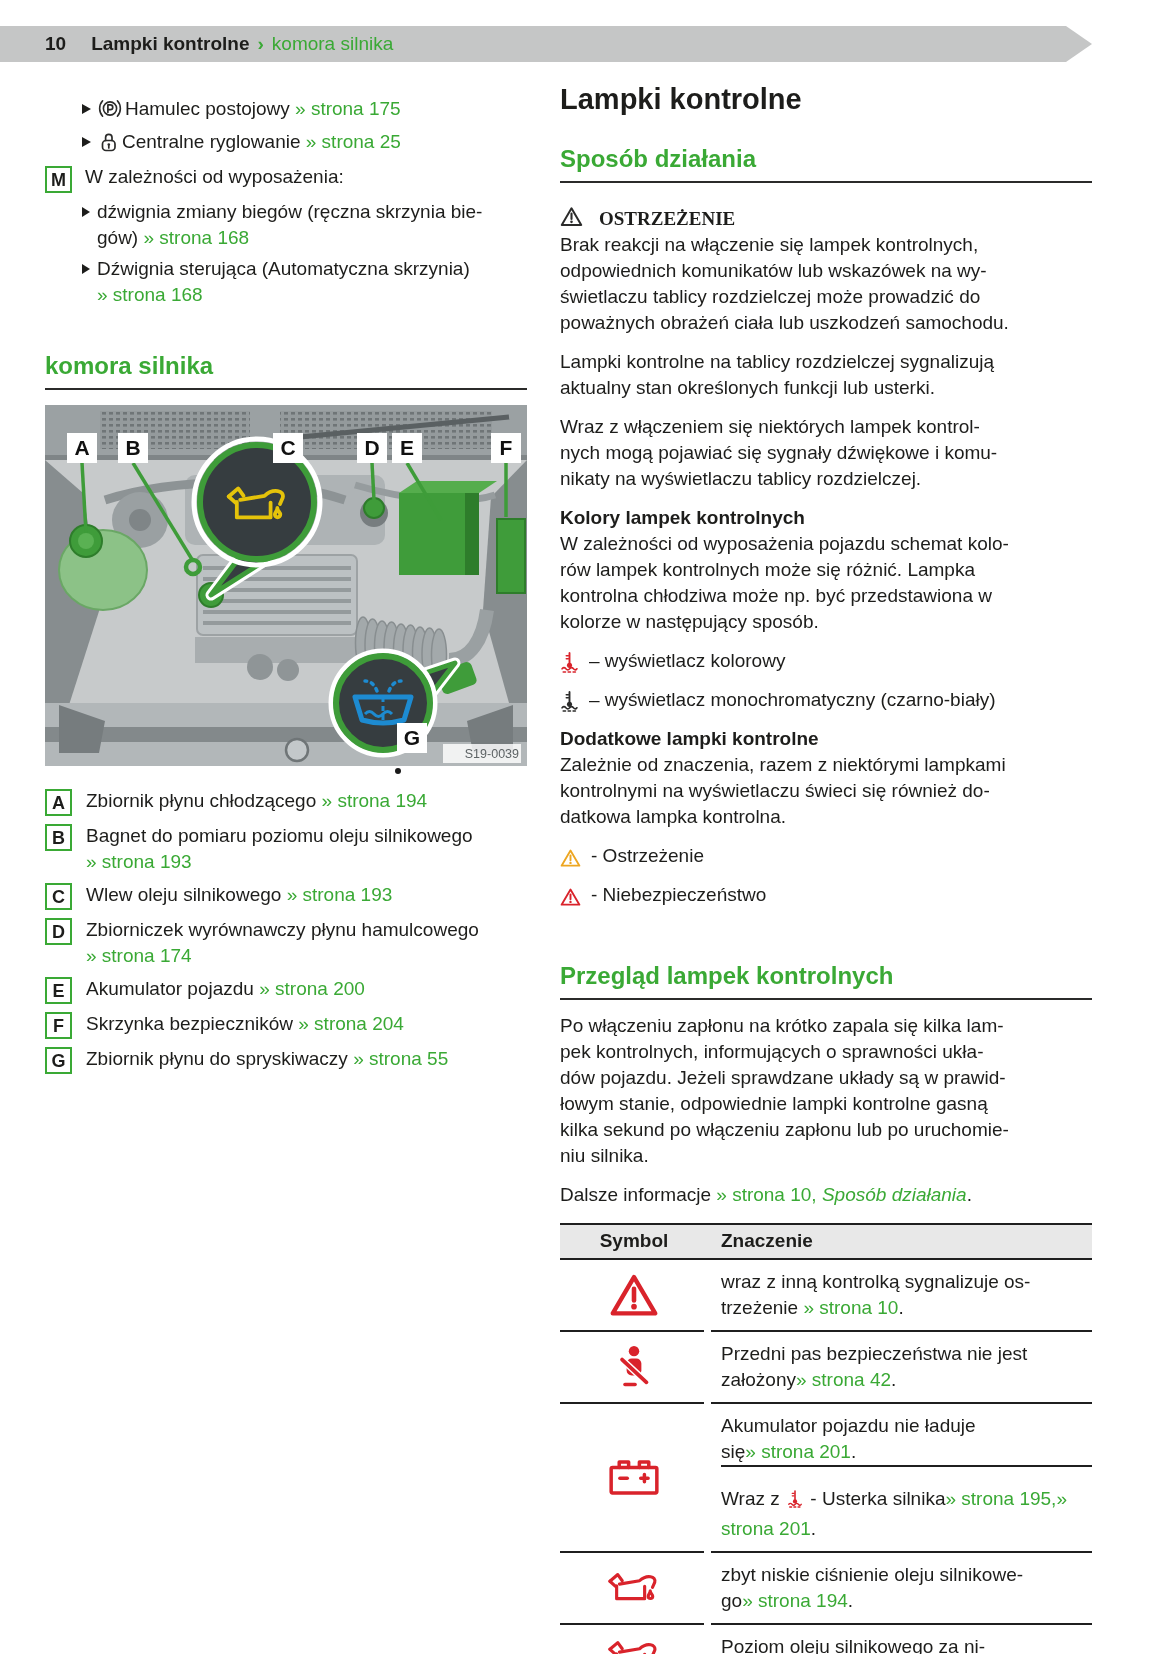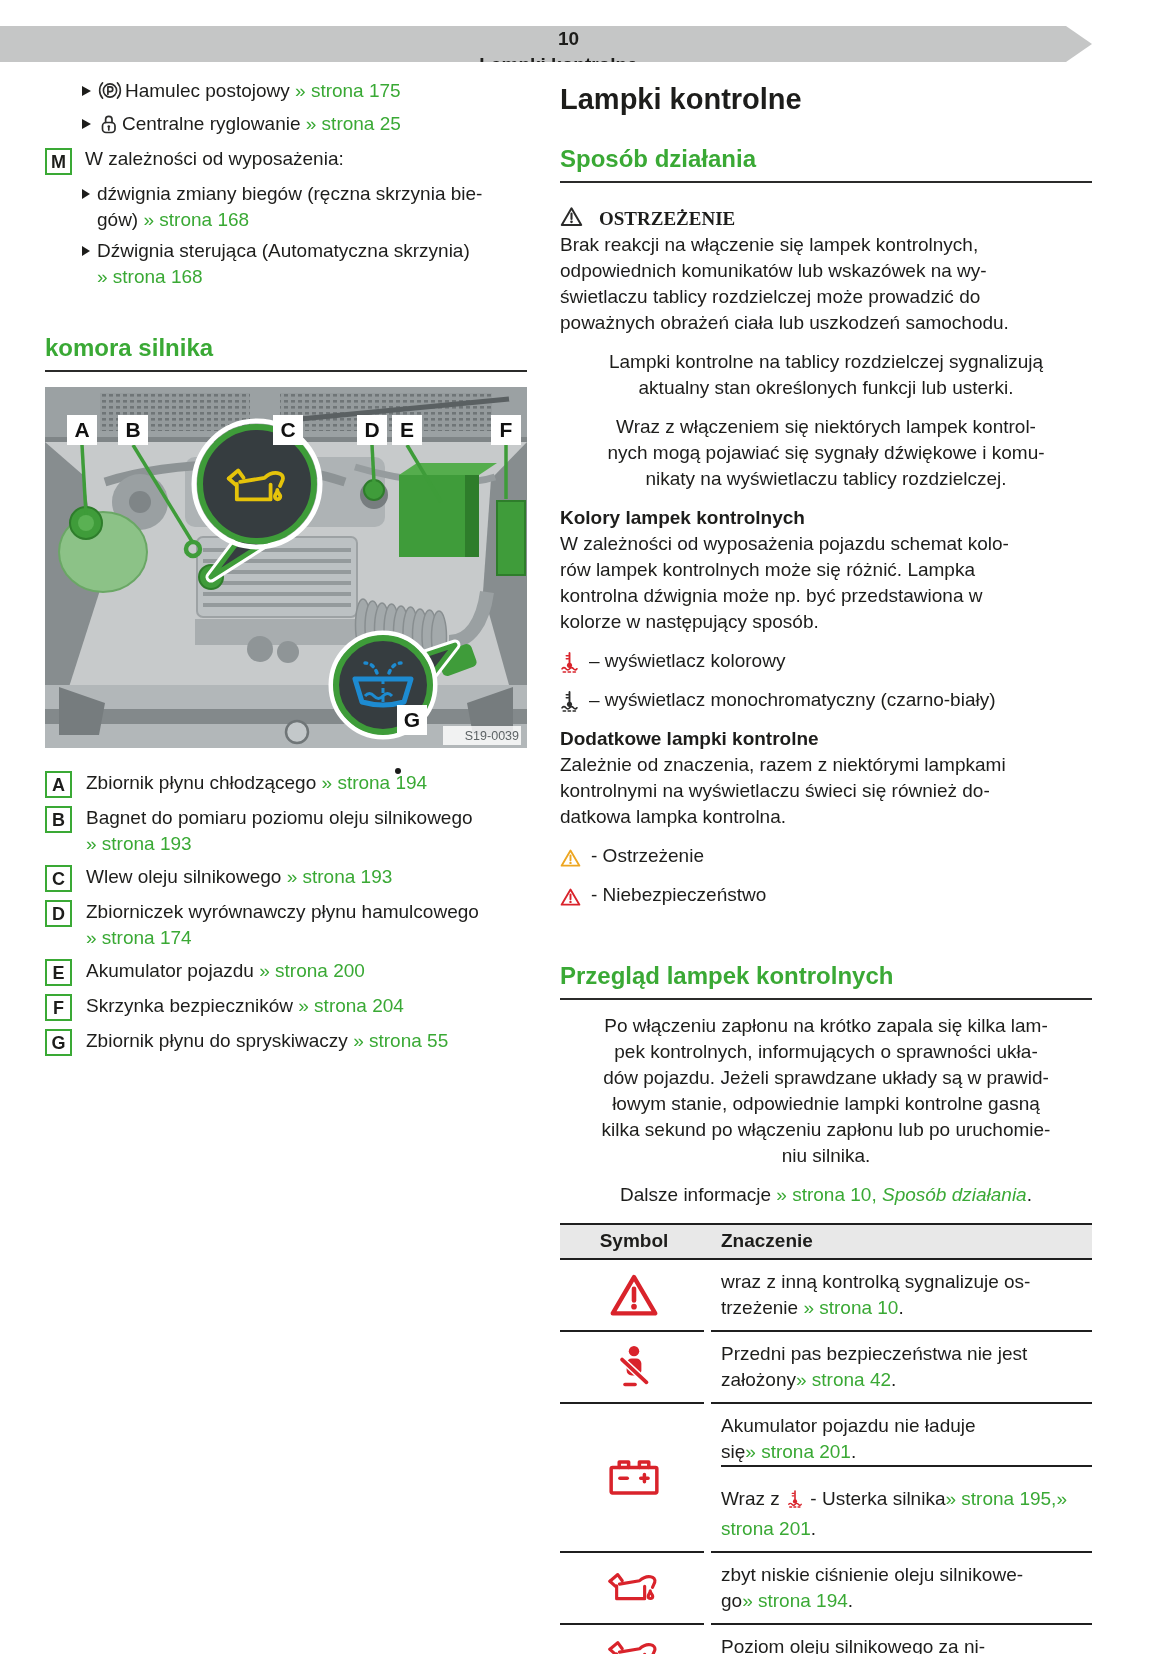--- a/index.html
+++ b/index.html
@@ -12,34 +12,33 @@
   .pre { white-space:pre-line; }
   .lnk { color:#3aa935; cursor:pointer; }
   .i { font-style:italic; }
   .green { color:#3aa935; }
 
   
   .topbar {
     position:absolute; left:0; top:26px; width:1092px; height:36px;
     background:#c5c6c6; display:flex; align-items:center;
     clip-path:polygon(0 0, 1066px 0, 1092px 18px, 1066px 36px, 0 36px);
-    flex-direction:column;
   }
   .topbar .pagenum { font-weight:bold; margin-left:45px; }
   .topbar .crumb-main { font-weight:bold; margin-left:25px; }
   .topbar .crumb-sep { font-weight:bold; margin-left:8px; }
   .topbar .crumb-sub { margin-left:8px; }
 
   
   .col-left  { position:absolute; left:45px;  top:74px; width:482px; }
   .col-right { position:absolute; left:560px; top:74px; width:532px; }
 
   
   ul { list-style:none; }
-  .toplist { margin-top:4px; }
+  .toplist { margin-top:22px; }
   .toplist li, .sublist li, .legend li { display:flex; align-items:flex-start; }
   .toplist li { margin-bottom:7px; }
   .tri {
     width:0; height:0; flex:none;
     border-left:9px solid #1d1d1b;
     border-top:5.5px solid transparent; border-bottom:5.5px solid transparent;
     margin:8px 7px 0 37px;
   }
   .sublist .tri { border-left-width:8px; margin-top:8px; }
   .ico { flex:none; display:inline-flex; margin:2px 3px 0 0; }
@@ -64,21 +63,21 @@
   .legend { margin-top:15px; }
   .legend li { margin-bottom:7px; }
   .legend .keybox { margin:1px 14px 0 0; }
 
   
   h1 { font-size:29px; line-height:34px; font-weight:bold; margin-top:8px; }
   .col-right .sec { margin-top:29px; }
   .warnblock { margin-top:23px; }
   .warnhead { display:flex; align-items:flex-start; gap:13px; font-weight:bold;font-family:Liberation Serif, serif; }
   .warnhead .ico { margin-top:0; }
-  .para { margin-top:13px;text-align:center; }
+  .para { margin-top:13px; }
   .subsec { margin-top:13px; }
   .subhead { font-weight:bold; }
   .symrow { display:flex; align-items:center; margin-top:13px; }
   .symrow .ico { margin:3px 10px 0 0; }
   .sec.big-gap { margin-top:54px; }
 
   
   .tbl { margin-top:15px; width:532px; border-top:2.5px solid #1f1f1f; position:relative; }
   .thead {
     display:flex; background:#e8e8e8; border-bottom:2.5px solid #1f1f1f;
@@ -397,21 +396,21 @@
   <p class="pre para">Lampki kontrolne na tablicy rozdzielczej sygnalizują
 aktualny stan określonych funkcji lub usterki.</p>
   <p class="pre para">Wraz z włączeniem się niektórych lampek kontrol-
 nych mogą pojawiać się sygnały dźwiękowe i komu-
 nikaty na wyświetlaczu tablicy rozdzielczej.</p>
 
   <div class="subsec">
     <div class="subhead">Kolory lampek kontrolnych</div>
     <p class="pre">W zależności od wyposażenia pojazdu schemat kolo-
 rów lampek kontrolnych może się różnić. Lampka
-kontrolna dźwignia może np. być przedstawiona w
+kontrolna chłodziwa może np. być przedstawiona w
 kolorze w następujący sposób.</p>
   </div>
 
   <div class="symrow">
     <span class="ico red">
         <svg width="19" height="23">
           <use href="#coolant"></use>
         </svg>
       </span>
     <span>– wyświetlacz kolorowy</span>

